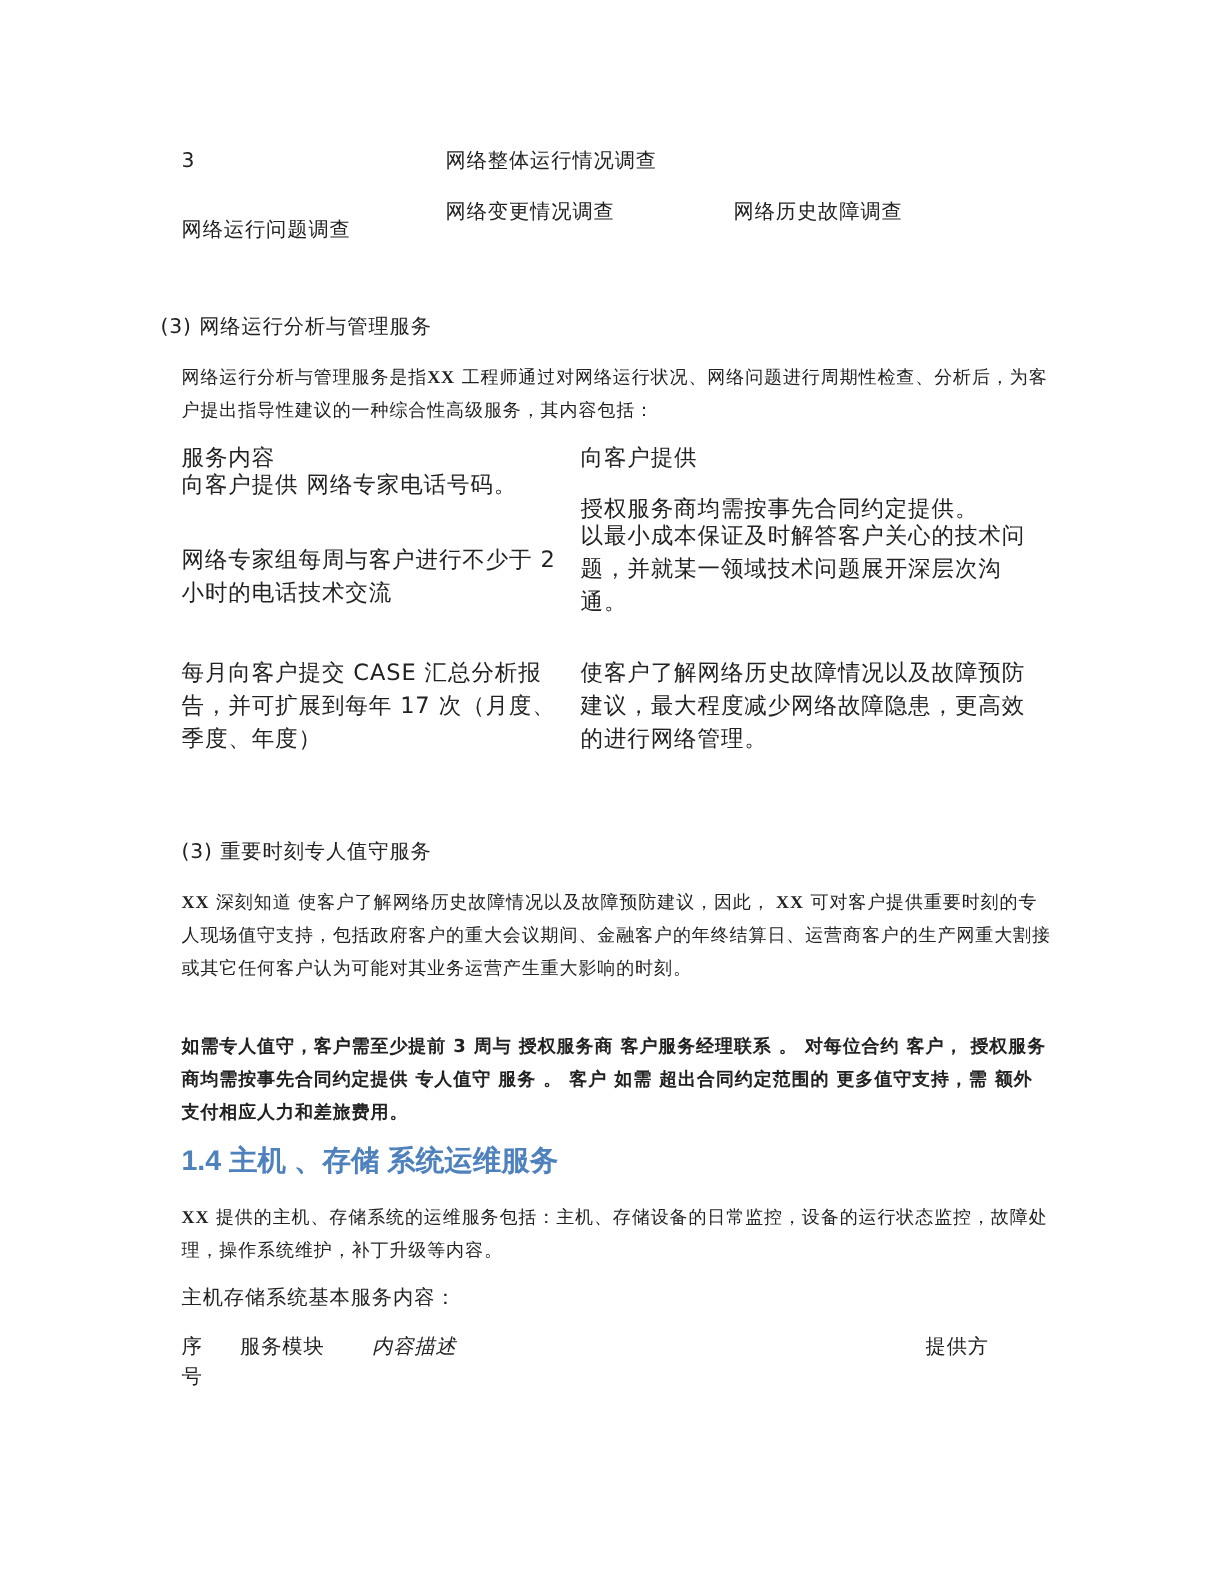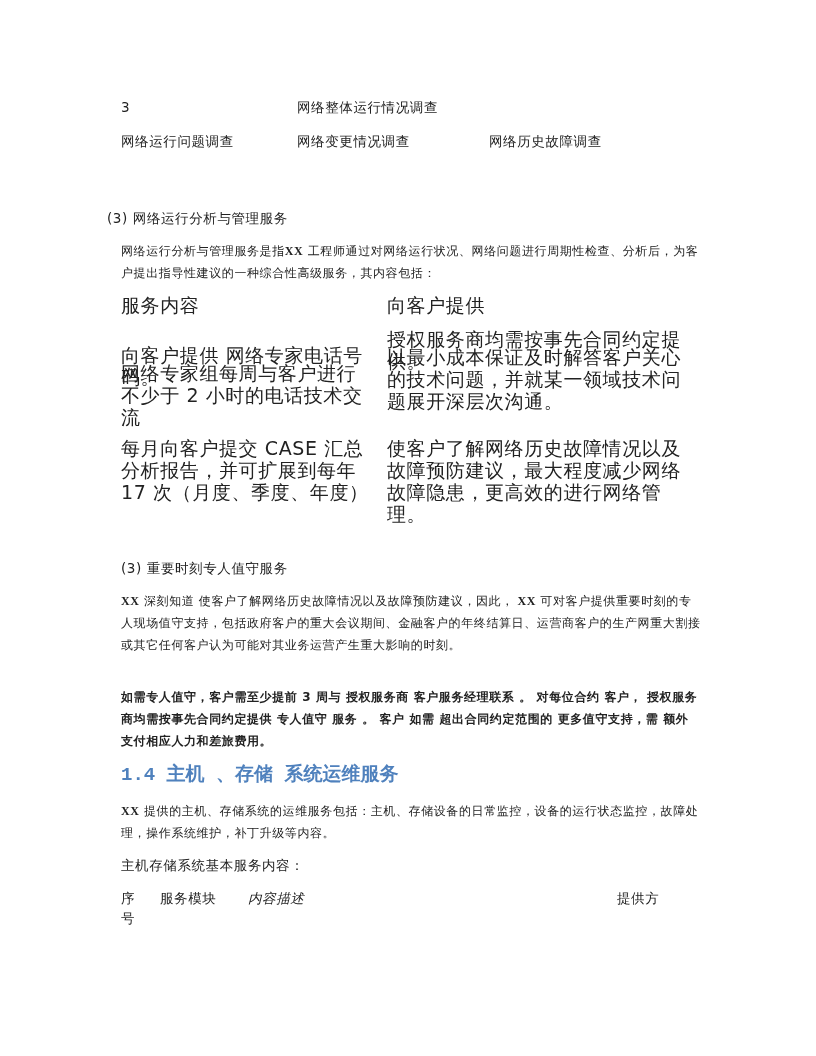--- a/index.html
+++ b/index.html
@@ -1,42 +1,42 @@
 <!DOCTYPE html>
 <html><head>
   <meta charset="utf-8">
   <style>
     html, body { margin: 0; padding: 0; background: #ffffff; }
     body { width: 816px; height: 1056px; position: relative; overflow: hidden;
            font-family: "DejaVu Sans", "Liberation Sans", sans-serif; color: #222; }
     .t { position: absolute; font-size: 13.5px; line-height: 22px; white-space: nowrap; letter-spacing: 0.6px; }
     .para { position: absolute; left: 121px; width: 580px; font-size: 12px; line-height: 22px; letter-spacing: 0.6px; }
-    .cell { position: absolute; font-size: 19px; line-height: 22px; letter-spacing: 0.6px; }
+    .cell { position: absolute; font-size: 15px; line-height: 22px; letter-spacing: 0.6px; }
     .c1 { left: 121px; width: 250px; }
     .c2 { left: 387px; width: 310px; }
     .heading { position: absolute; left: 121px; top: 760px; font-size: 19px; font-weight: bold; line-height: 30px;
-               font-family: Liberation Mono, monospace; }
+               font-family: Liberation Sans, sans-serif; }
     b.lat { font-family: "Liberation Serif", serif; font-weight: bold; }
   </style>
 </head>
 <body>
 
 <div class="t" style="left:121px;top:96px;">3</div>
 <div class="t" style="left:297px;top:96px;">网络整体运行情况调查</div>
-<div class="t" style="left:121px;top:130px;">网络运行问题调查</div>
+<div class="t" style="left:121px;top:142px;">网络运行问题调查</div>
 <div class="t" style="left:297px;top:130px;">网络变更情况调查</div>
 <div class="t" style="left:489px;top:130px;">网络历史故障调查</div>
 
 <div class="t" style="left:107px;top:207px;">(3)  网络运行分析与管理服务</div>
 <div class="para" style="top:240px;"><span>网络运行分析与管理服务是指</span><b class="lat">XX</b><span> 工程师通过对网络运行状况、网络问题进行周期性检查、分析后，为客户提出指导性建议的一种综合性高级服务，其内容包括：</span></div>
 
 <div class="cell c1" style="top:294px;">服务内容</div>
 <div class="cell c2" style="top:294px;">向客户提供</div>
 
-<div class="cell c1" style="top:344px;">向客户提供 网络专家电话号码。</div>
+<div class="cell c1" style="top:312px;">向客户提供 网络专家电话号码。</div>
 <div class="cell c2" style="top:328px;">授权服务商均需按事先合同约定提供。</div>
 
 <div class="cell c1" style="top:362px;">网络专家组每周与客户进行不少于 2 小时的电话技术交流</div>
 <div class="cell c2" style="top:346px;">以最小成本保证及时解答客户关心的技术问题，并就某一领域技术问题展开深层次沟通。</div>
 
 <div class="cell c1" style="top:437px;">每月向客户提交 CASE 汇总分析报告，并可扩展到每年 17 次（月度、季度、年度）</div>
 <div class="cell c2" style="top:437px;">使客户了解网络历史故障情况以及故障预防建议，最大程度减少网络故障隐患，更高效的进行网络管理。</div>
 
 <div class="t" style="left:121px;top:557px;">(3)  重要时刻专人值守服务</div>
 <div class="para" style="top:590px;"><b class="lat">XX</b><span> 深刻知道 使客户了解网络历史故障情况以及故障预防建议，因此，</span><b class="lat"> XX</b><span> 可对客户提供重要时刻的专人现场值守支持，包括政府客户的重大会议期间、金融客户的年终结算日、运营商客户的生产网重大割接或其它任何客户认为可能对其业务运营产生重大影响的时刻。</span></div>

